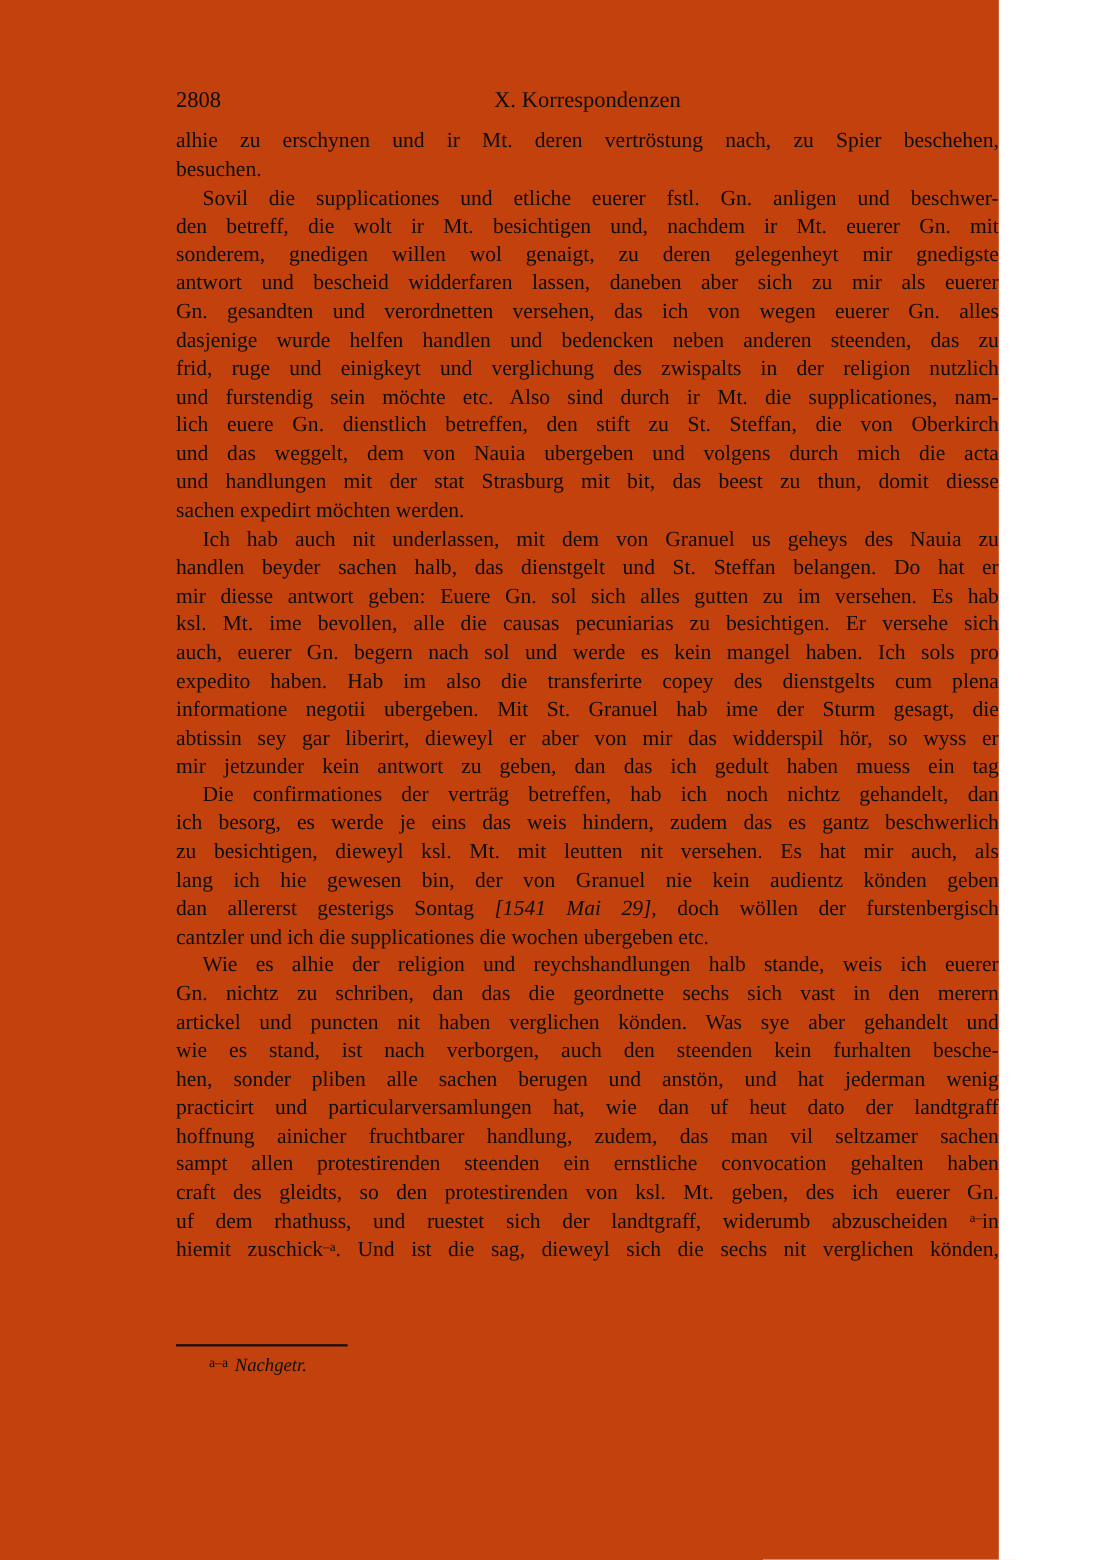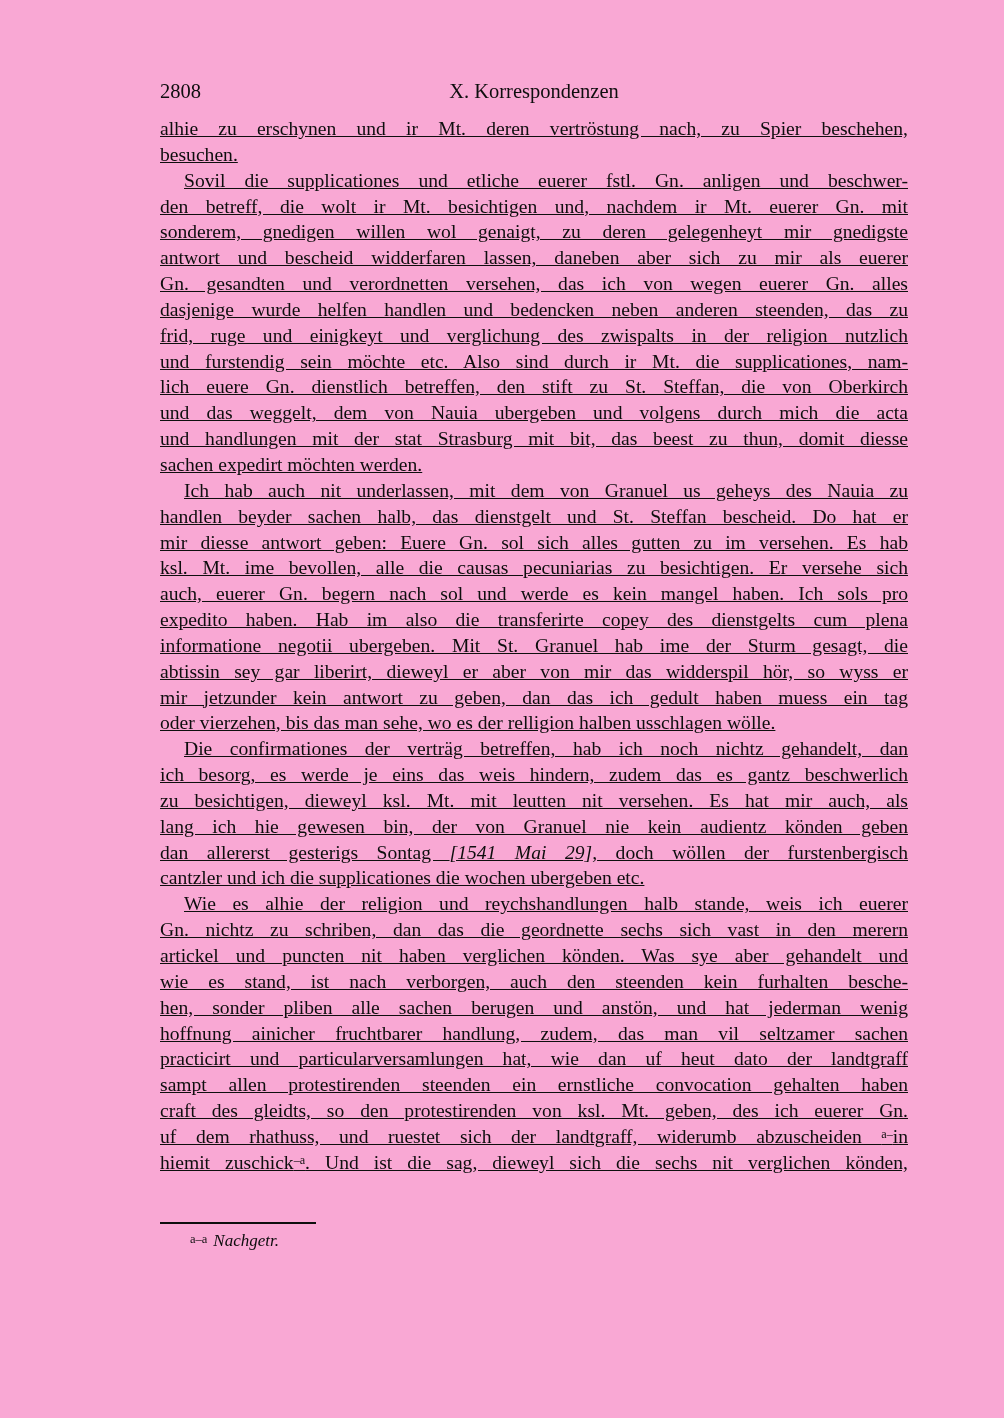--- a/index.html
+++ b/index.html
@@ -2,23 +2,23 @@
 <html><head>
 <meta charset="utf-8">
 <style>
   html, body {
     margin: 0;
     padding: 0;
     background: #ffffff;
   }
   .page {
     position: relative;
-    width: 1004px;
+    width: 908px;
     height: 1418px;
-    background: #f9a8d4;
+    background: #c2410c;
     color: #0e0e0e;
     font-family: "Liberation Serif", "DejaVu Serif", serif;
     overflow: hidden;
   }
   .page-header {
     position: absolute;
     left: 160px;
     top: 80px;
     width: 748px;
     height: 26px;
@@ -40,21 +40,20 @@
     position: absolute;
     left: 160px;
     top: 116px;
     width: 748px;
     font-size: 19.6px;
     line-height: 25.85px;
   }
   .line {
     text-align: justify;
     text-align-last: justify;
-    text-decoration: underline;
   }
   .line.lastline {
     text-align-last: left;
   }
   .line.indent {
     text-indent: 24px;
   }
   .italic {
     font-style: italic;
   }
@@ -104,42 +103,41 @@
       <div class="line"><span>antwort und bescheid widderfaren lassen, daneben aber sich zu mir als euerer</span></div>
       <div class="line"><span>Gn. gesandten und verordnetten versehen, das ich von wegen euerer Gn. alles</span></div>
       <div class="line"><span>dasjenige wurde helfen handlen und bedencken neben anderen steenden, das zu</span></div>
       <div class="line"><span>frid, ruge und einigkeyt und verglichung des zwispalts in der religion nutzlich</span></div>
       <div class="line"><span>und furstendig sein möchte etc. Also sind durch ir Mt. die supplicationes, nam-</span></div>
       <div class="line"><span>lich euere Gn. dienstlich betreffen, den stift zu St. Steffan, die von Oberkirch</span></div>
       <div class="line"><span>und das weggelt, dem von Nauia ubergeben und volgens durch mich die acta</span></div>
       <div class="line"><span>und handlungen mit der stat Strasburg mit bit, das beest zu thun, domit diesse</span></div>
       <div class="line lastline"><span>sachen expedirt möchten werden.</span></div>
       <div class="line indent"><span>Ich hab auch nit underlassen, mit dem von Granuel us geheys des Nauia zu</span></div>
-      <div class="line"><span>handlen beyder sachen halb, das dienstgelt und St. Steffan bescheid. Do hat er</span></div>
+      <div class="line"><span>handlen beyder sachen halb, das dienstgelt und St. Steffan belangen. Do hat er</span></div>
       <div class="line"><span>mir diesse antwort geben: Euere Gn. sol sich alles gutten zu im versehen. Es hab</span></div>
       <div class="line"><span>ksl. Mt. ime bevollen, alle die causas pecuniarias zu besichtigen. Er versehe sich</span></div>
       <div class="line"><span>auch, euerer Gn. begern nach sol und werde es kein mangel haben. Ich sols pro</span></div>
       <div class="line"><span>expedito haben. Hab im also die transferirte copey des dienstgelts cum plena</span></div>
       <div class="line"><span>informatione negotii ubergeben. Mit St. Granuel hab ime der Sturm gesagt, die</span></div>
       <div class="line"><span>abtissin sey gar liberirt, dieweyl er aber von mir das widderspil hör, so wyss er</span></div>
       <div class="line"><span>mir jetzunder kein antwort zu geben, dan das ich gedult haben muess ein tag</span></div>
-      <div class="line lastline"><span>oder vierzehen, bis das man sehe, wo es der relligion halben usschlagen wölle.</span></div>
       <div class="line indent"><span>Die confirmationes der verträg betreffen, hab ich noch nichtz gehandelt, dan</span></div>
       <div class="line"><span>ich besorg, es werde je eins das weis hindern, zudem das es gantz beschwerlich</span></div>
       <div class="line"><span>zu besichtigen, dieweyl ksl. Mt. mit leutten nit versehen. Es hat mir auch, als</span></div>
       <div class="line"><span>lang ich hie gewesen bin, der von Granuel nie kein audientz könden geben</span></div>
       <div class="line"><span>dan allererst gesterigs Sontag </span><span class="italic">[1541 Mai 29],</span><span> doch wöllen der furstenbergisch</span></div>
       <div class="line lastline"><span>cantzler und ich die supplicationes die wochen ubergeben etc.</span></div>
       <div class="line indent"><span>Wie es alhie der religion und reychshandlungen halb stande, weis ich euerer</span></div>
       <div class="line"><span>Gn. nichtz zu schriben, dan das die geordnette sechs sich vast in den merern</span></div>
       <div class="line"><span>artickel und puncten nit haben verglichen könden. Was sye aber gehandelt und</span></div>
       <div class="line"><span>wie es stand, ist nach verborgen, auch den steenden kein furhalten besche-</span></div>
       <div class="line"><span>hen, sonder pliben alle sachen berugen und anstön, und hat jederman wenig</span></div>
+      <div class="line"><span>practicirt und particularversamlungen hat, wie dan uf heut dato der landtgraff</span></div>
       <div class="line"><span>hoffnung ainicher fruchtbarer handlung, zudem, das man vil seltzamer sachen</span></div>
-      <div class="line"><span>practicirt und particularversamlungen hat, wie dan uf heut dato der landtgraff</span></div>
       <div class="line"><span>sampt allen protestirenden steenden ein ernstliche convocation gehalten haben</span></div>
       <div class="line"><span>craft des gleidts, so den protestirenden von ksl. Mt. geben, des ich euerer Gn.</span></div>
       <div class="line"><span>uf dem rhathuss, und ruestet sich der landtgraff, widerumb abzuscheiden </span><sup>a–</sup><span>in</span></div>
       <div class="line"><span>hiemit zuschick</span><sup>–a</sup><span>. Und ist die sag, dieweyl sich die sechs nit verglichen könden,</span></div>
     </main>
 
   <footer class="footnote-area">
     <div class="footnote-rule"></div>
     <div class="footnote">
       <span class="fn-marker">a–a</span><span class="italic">Nachgetr.</span>

